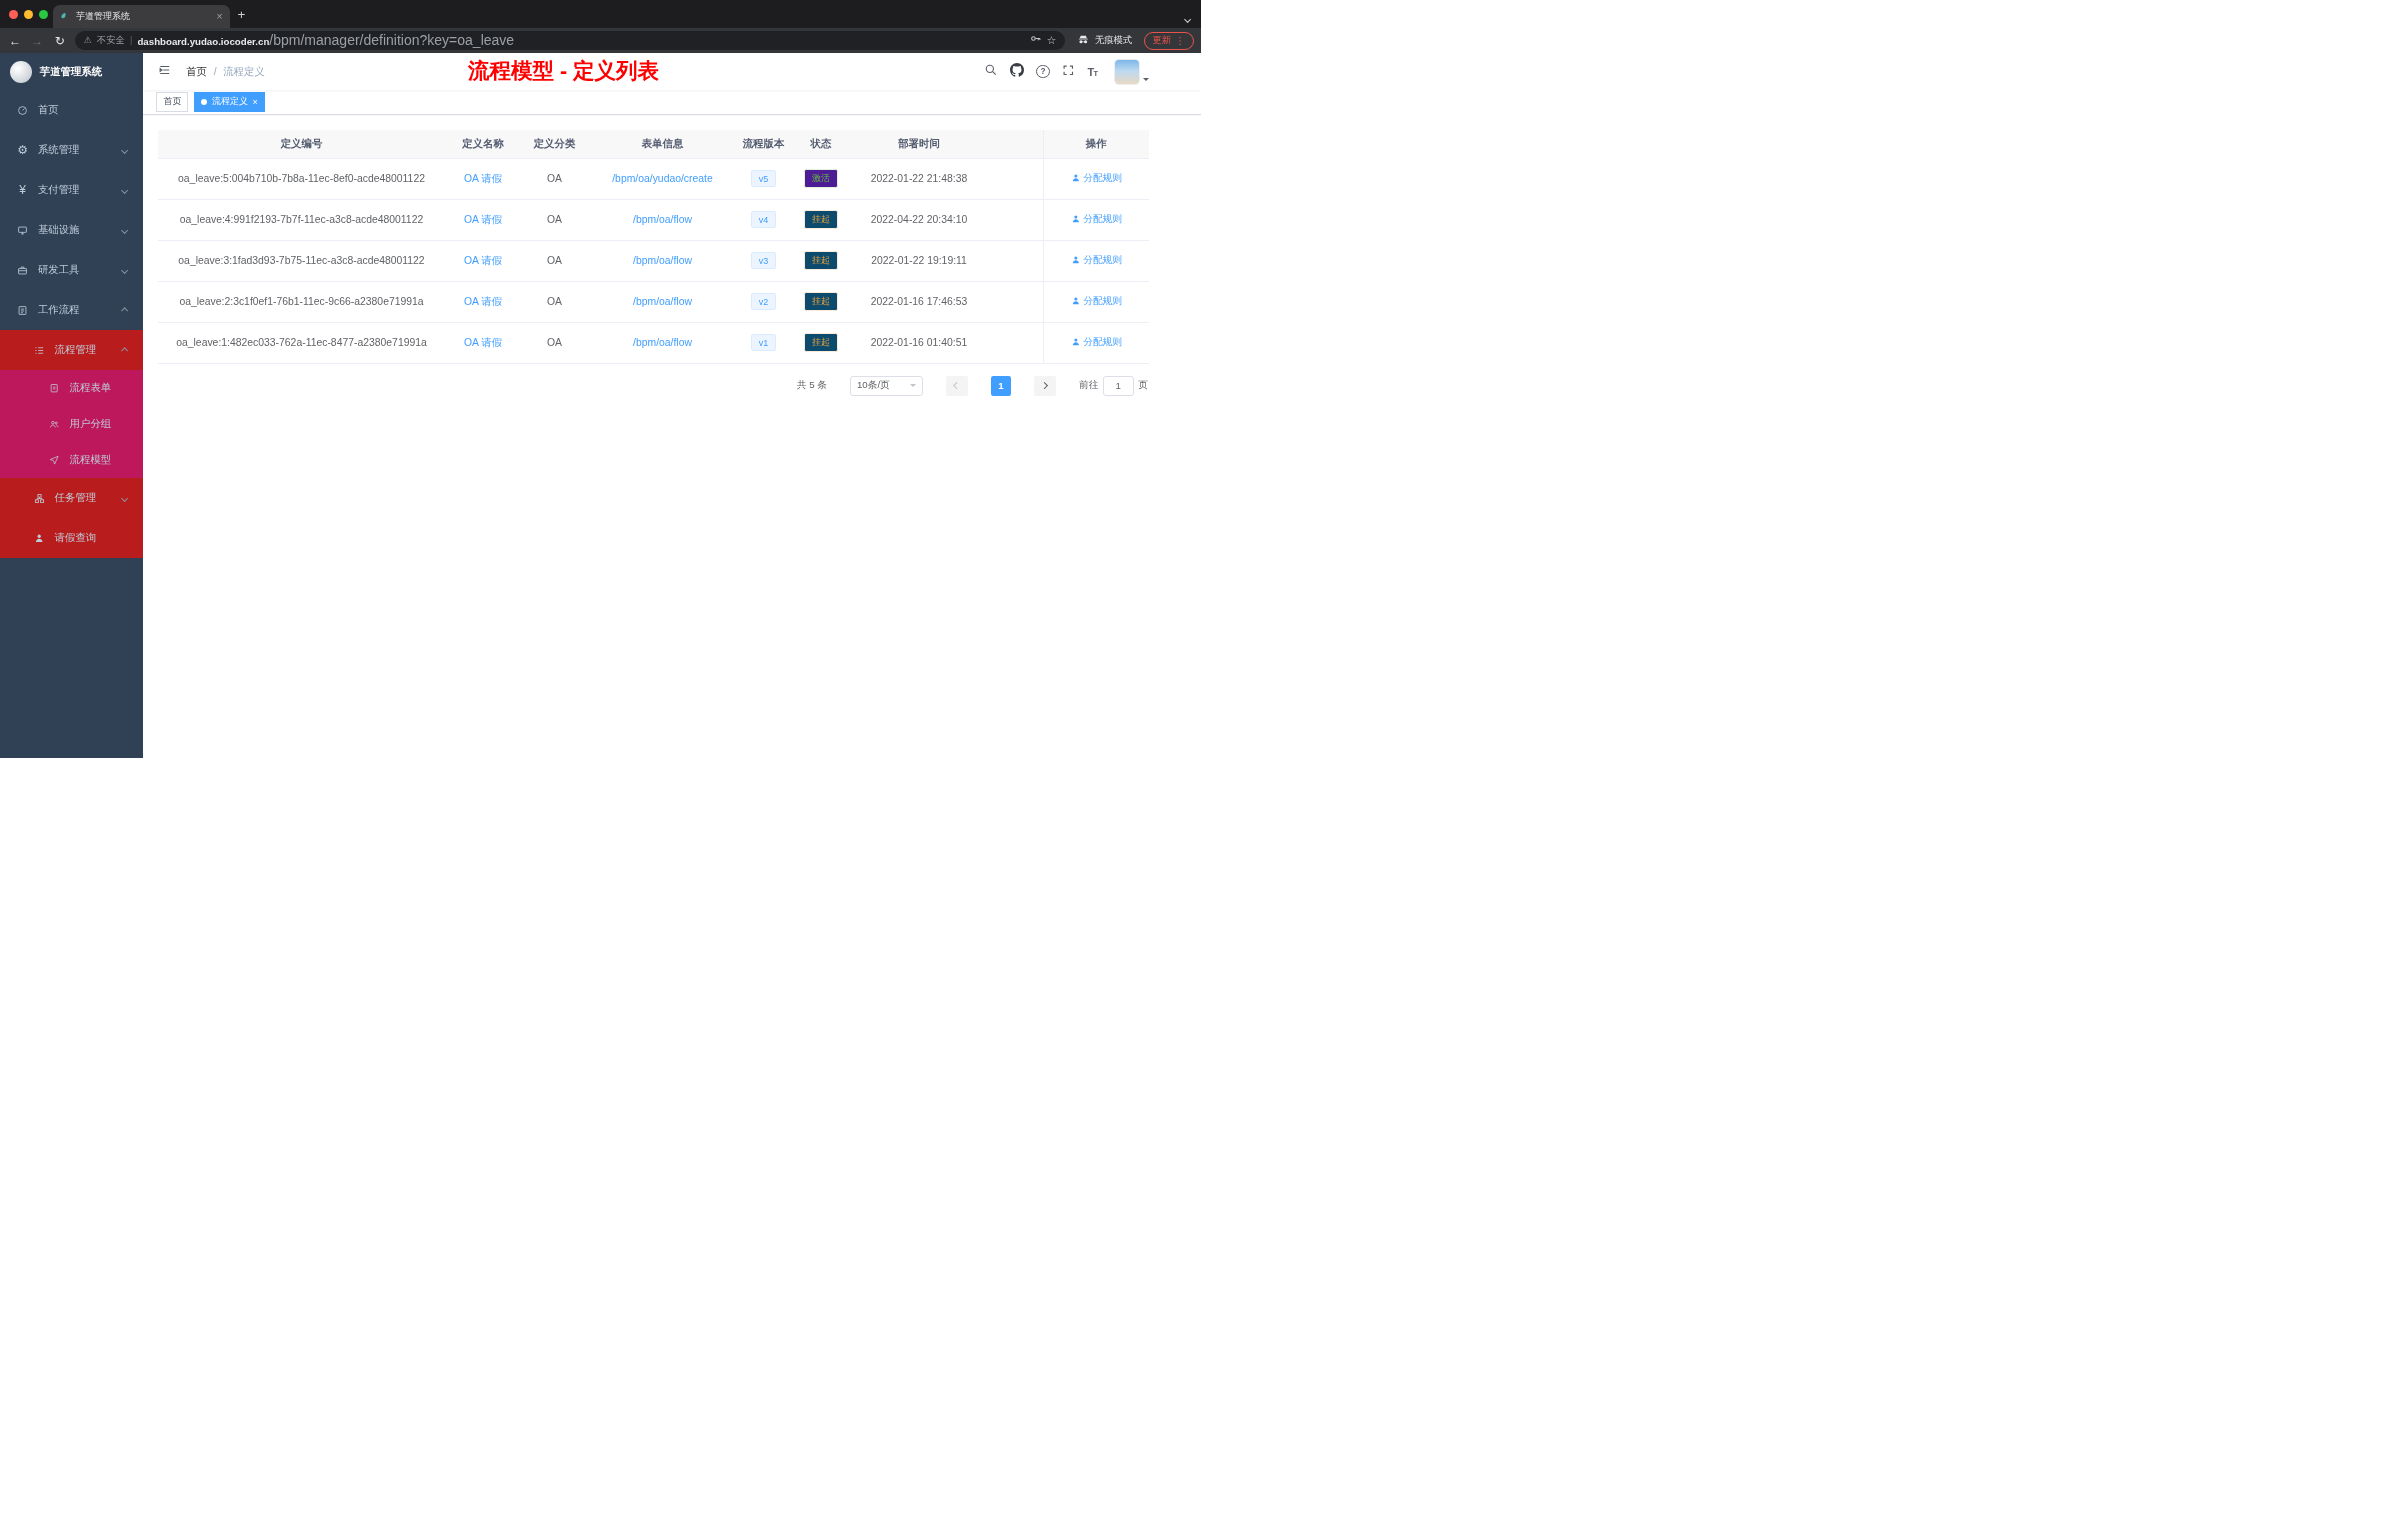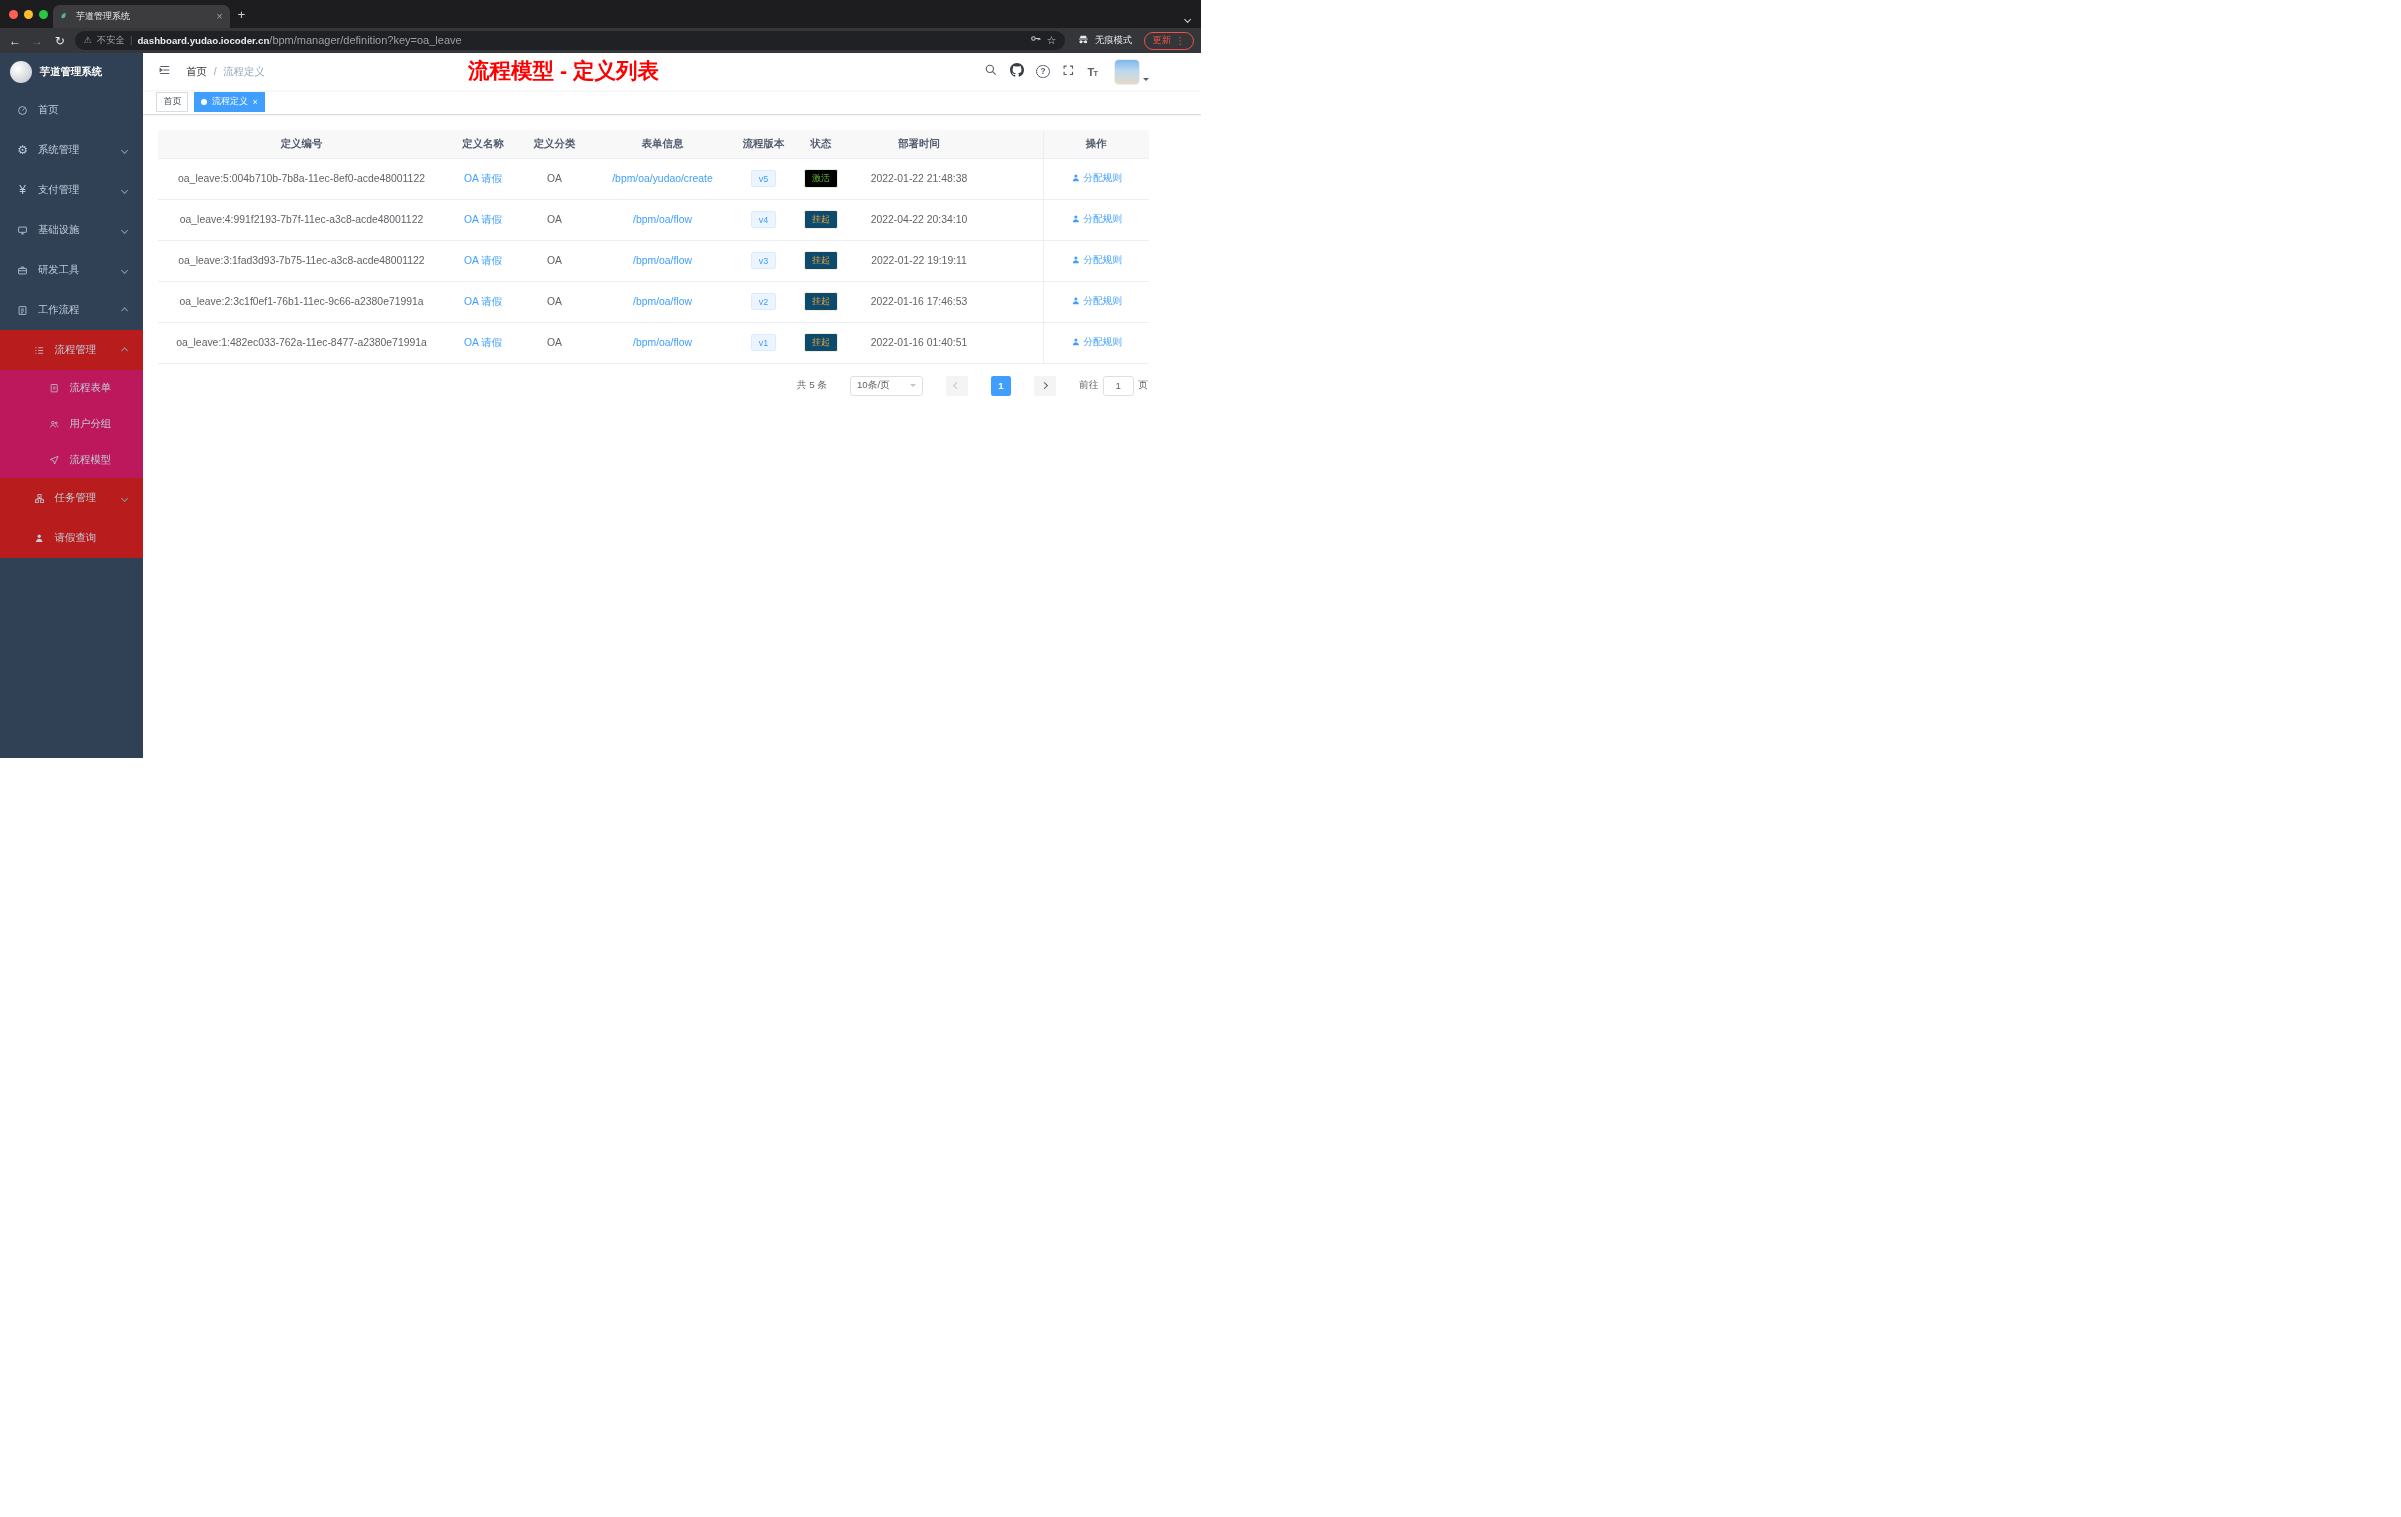--- a/index.html
+++ b/index.html
@@ -23,21 +23,21 @@
   .chev.light { border-color:#cfcfcf; }
 
   .urlbar { height:25px; background:#35363a; display:flex; align-items:center; padding:0 7.4px; gap:7.4px; }
   .navbtn { font-size:12px; color:#e8eaed; width:15px; text-align:center; }
   .navbtn.fwd { color:#6e7073; }
   .omnibox { flex:1; height:19.3px; background:#202124; border-radius:9.7px; display:flex; align-items:center; padding:0 9px; gap:5.2px; }
   .warn-icon { color:#9aa0a6; font-size:9px; }
   .sec { color:#9aa0a6; font-size:9.3px; }
   .sep { color:#5f6368; font-size:9px; }
   .domain { color:#e8eaed; font-size:9.7px; font-weight:bold; }
-  .path { color:#9aa0a6; font-size:11px; }
+  .path { color:#9aa0a6; font-size:14px; }
   .grow { flex:1; }
   .star { color:#c7c7c7; font-size:11px; }
   .incog { display:flex; align-items:center; gap:5.2px; color:#e8eaed; font-size:9.3px; padding:0 4.5px; }
   .update-pill { display:flex; align-items:center; gap:4.5px; border:0.7px solid #e8544a; color:#e8544a; border-radius:9.7px; height:18px; padding:0 7.4px; font-size:9.3px; }
   .update-pill .dots { font-size:9.7px; }
 
   
   .app { display:flex; height:705px; }
   .sidebar { width:143px; flex-shrink:0; background:#304156; color:#bfcbd9; }
   .logo { height:37px; display:flex; align-items:center; padding-left:10.4px; gap:7.4px; }
@@ -78,21 +78,21 @@
 
   
   .content { flex:1; padding:15px 53px 0 15px; background:#fff; }
   table { width:100%; border-collapse:collapse; table-layout:fixed; }
   th { height:28px; background:#f8f8f9; color:#515a6e; font-size:10.4px; font-weight:600; text-align:center; border-bottom:0.7px solid #ebeef5; }
   td { height:41px; color:#606266; font-size:10.4px; text-align:center; border-bottom:0.7px solid #ebeef5; vertical-align:middle; white-space:nowrap; }
   .action-col { border-left:0.7px solid #ebeef5; }
   a.blue { color:#409eff; text-decoration:none; cursor:pointer;margin-top:8px; }
   .tag-version { display:inline-block; padding:2.2px 6.7px; font-size:9px; border-radius:2.2px; background:#ecf5ff; border:0.7px solid #d9ecff; color:#409eff; }
   .tag-status { display:inline-block; padding:2.2px 6.7px; font-size:9px; border-radius:2.2px; }
-  .tag-status.success { background:#000000; border:0.7px solid #e1f3d8; color:#67c23a; }
+  .tag-status.success { background:#4c1d95; border:0.7px solid #e1f3d8; color:#67c23a; }
   .tag-status.warning { background:#0c4a6e; border:0.7px solid #faecd8; color:#e6a23c; }
   .action-link { display:inline-flex; align-items:center; gap:3px; font-size:9.7px; color:#409eff; cursor:pointer; }
 
   
   .pagination { margin-top:12px; display:flex; justify-content:flex-end; align-items:center; gap:23px; font-size:9.7px; color:#606266; }
   .pg-select { width:73px; height:20px; border:0.7px solid #dcdfe6; border-radius:3px; background:#fff; display:flex; align-items:center; justify-content:space-between; padding:0 6px; color:#606266; cursor:pointer; }
   .pg-caret { width:0; height:0; border-left:3px solid transparent; border-right:3px solid transparent; border-top:3.7px solid #c0c4cc; }
   .pg-btn { width:22px; height:20px; background:#f4f4f5; border-radius:2.2px; display:flex; align-items:center; justify-content:center; cursor:pointer; }
   .arr { display:inline-block; width:5.2px; height:5.2px; border-right:1.2px solid #606266; border-bottom:1.2px solid #606266; }
   .arr.left { transform:rotate(135deg); border-color:#c0c4cc; }

